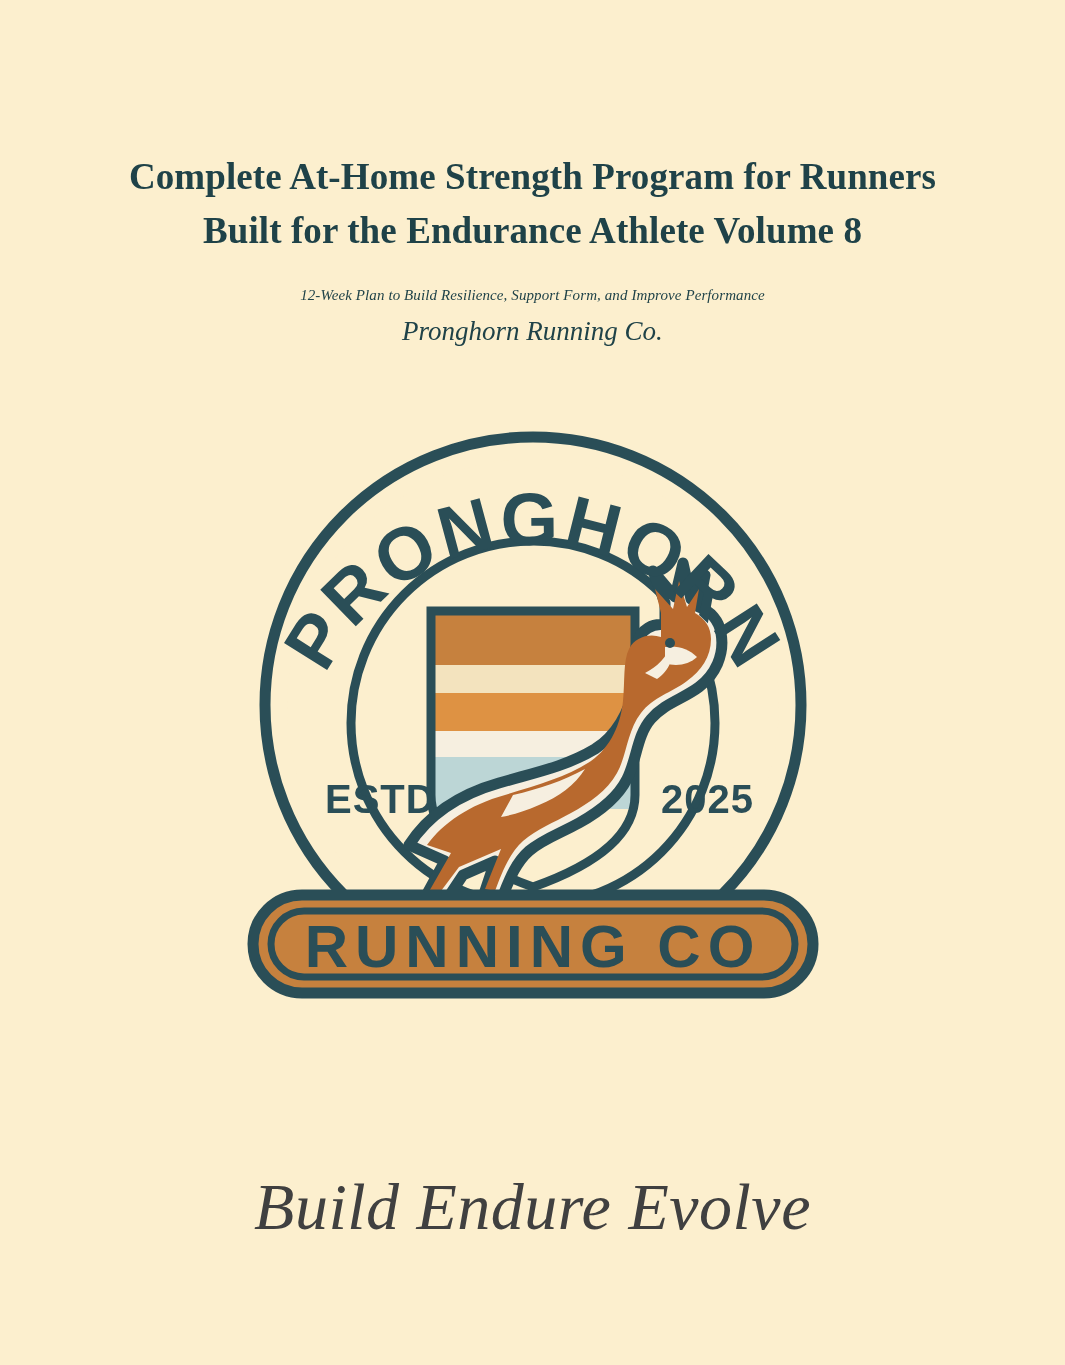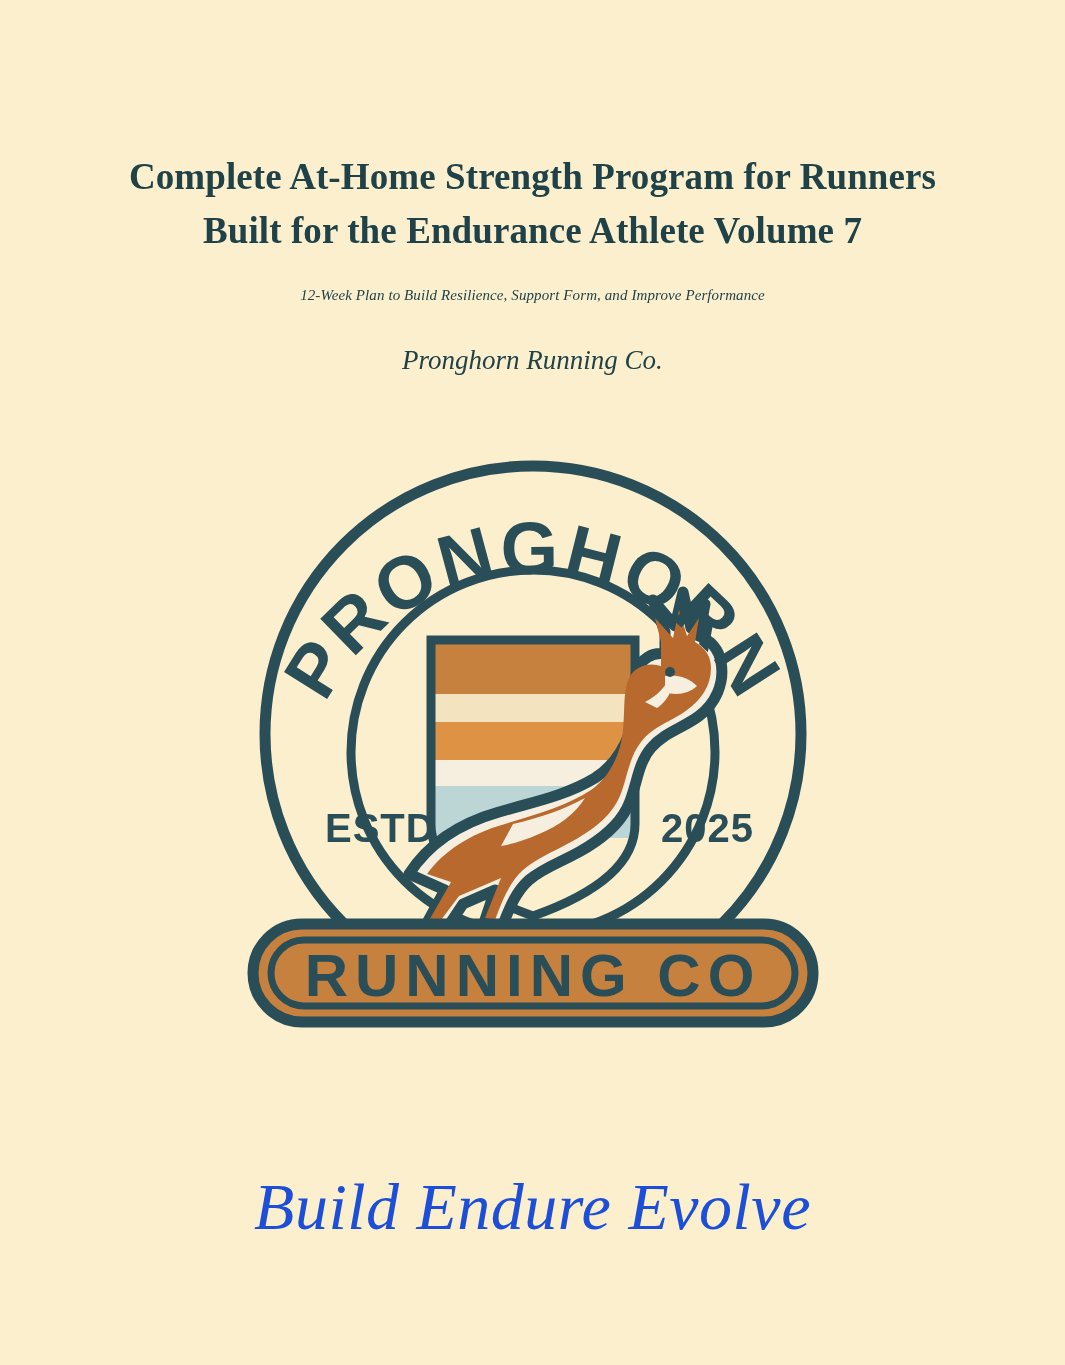--- a/index.html
+++ b/index.html
@@ -37,21 +37,21 @@
     padding: 0 60px;
   }
   .doc-subtitle {
     margin-top: 30px;
     font-style: italic;
     font-size: 15px;
     color: #1F4248;
     letter-spacing: 0.1px;
   }
   .doc-author {
-    margin-top: 41px;
+    margin-top: 12px;
     font-style: italic;
     font-size: 27px;
     color: #1F4248;
   }
 
   
   .logo-wrap {
     margin-top: 28px;
     width: 640px;
     height: 640px;
@@ -64,33 +64,33 @@
   }
 
   .tagline {
     position: absolute;
     bottom: 120px;
     left: 0;
     width: 100%;
     text-align: center;
     font-style: italic;
     font-size: 66px;
-    color: #1d4ed8;
+    color: #404040;
     letter-spacing: 0.5px;
   }
 </style>
 </head>
 <body>
 
 <div class="page">
 
   <div class="title-block">
     <div class="doc-title">
       <div>Complete At-Home Strength Program for Runners</div>
-      <div>Built for the Endurance Athlete Volume 7</div>
+      <div>Built for the Endurance Athlete Volume 8</div>
     </div>
     <div class="doc-subtitle">12-Week Plan to Build Resilience, Support Form, and Improve Performance</div>
     <div class="doc-author">Pronghorn Running Co.</div>
   </div>
 
   <div class="logo-wrap">
     <svg viewBox="0 0 640 640" xmlns="http://www.w3.org/2000/svg">
       <defs>
         <path id="arcPath" d="M 95 352 A 230 230 0 0 1 545 352" fill="none"></path>
         <clipPath id="shieldClip">

